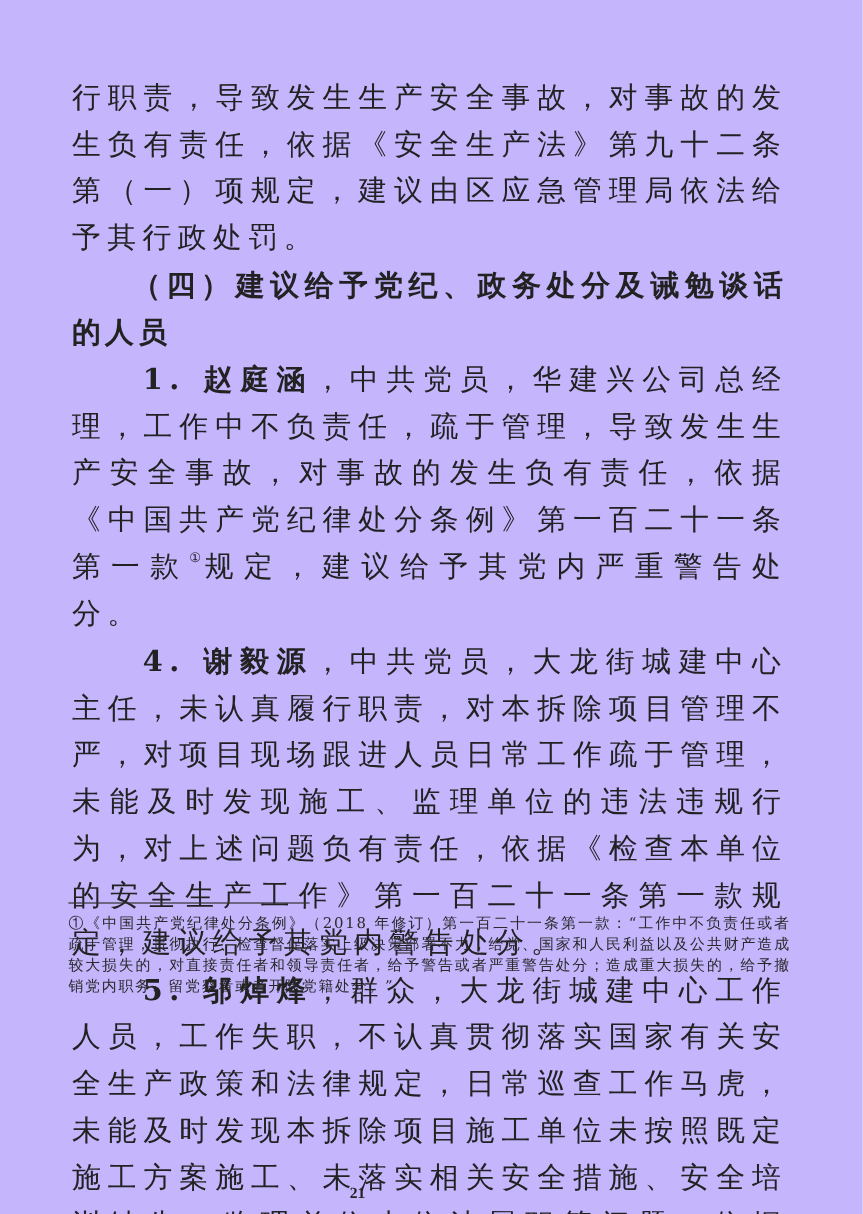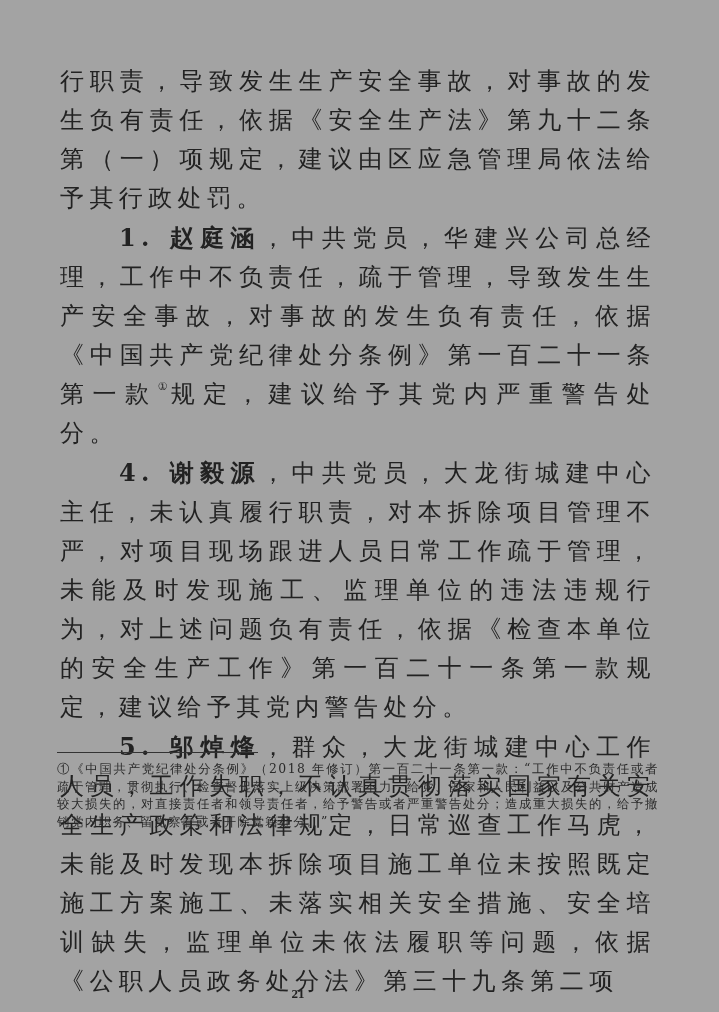--- a/index.html
+++ b/index.html
@@ -13,21 +13,21 @@
       position: relative;
       overflow: hidden;
       font-family: "DejaVu Serif", "Liberation Serif", serif;
       color: #1e1e1e;
     }
     .page {
       position: absolute;
       left: 0; top: 0;
       width: 719px;
       height: 1012px;
-      background: #a3a3a3;
+      background: #c4b5fd;
     }
     .body-text {
       position: absolute;
       left: 60px;
       top: 62px;
       width: 596px;
       font-size: 24px;
       line-height: 39px;
       letter-spacing: 5.4px;
       color: #222;
@@ -90,20 +90,21 @@
     }
   </style>
 </head>
 <body>
 
 <div class="page">
 
   <div class="body-text">
     <p>行职责，导致发生生产安全事故，对事故的发生负有责任，依据《安全生产法》第九十二条第（一）项规定，建议由区应急管理局依法给予其行政处罚。</p>
 
+    <p class="heading">（四）建议给予党纪、政务处分及诫勉谈话的人员</p>
 
     <p class="indent"><span class="name">1. 赵庭涵</span><span>，中共党员，华建兴公司总经理，工作中不负责任，疏于管理，导致发生生产安全事故，对事故的发生负有责任，依据《中国共产党纪律处分条例》第一百二十一条第一款</span><sup>①</sup><span>规定，建议给予其党内严重警告处分。</span></p>
 
     <p class="indent"><span class="name">4. 谢毅源</span><span>，中共党员，大龙街城建中心主任，未认真履行职责，对本拆除项目管理不严，对项目现场跟进人员日常工作疏于管理，未能及时发现施工、监理单位的违法违规行为，对上述问题负有责任，依据《检查本单位的安全生产工作》第一百二十一条第一款规定，建议给予其党内警告处分。</span></p>
 
     <p class="indent"><span class="name">5. 邬焯烽</span><span>，群众，大龙街城建中心工作人员，工作失职，不认真贯彻落实国家有关安全生产政策和法律规定，日常巡查工作马虎，未能及时发现本拆除项目施工单位未按照既定施工方案施工、未落实相关安全措施、安全培训缺失，监理单位未依法履职等问题，依据《公职人员政务处分法》第三十九条第二项</span></p>
 
   </div>
 
   <div class="rule"></div>

